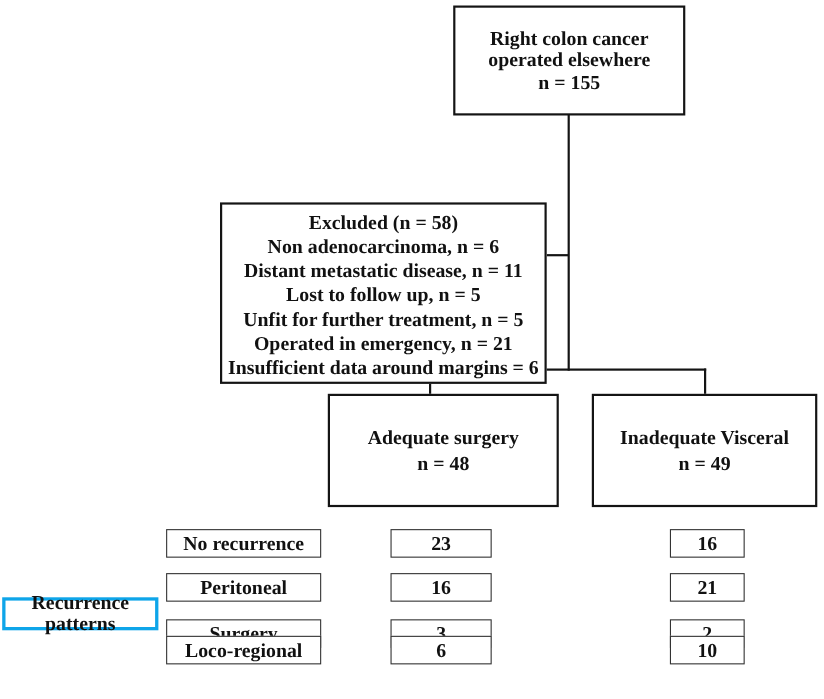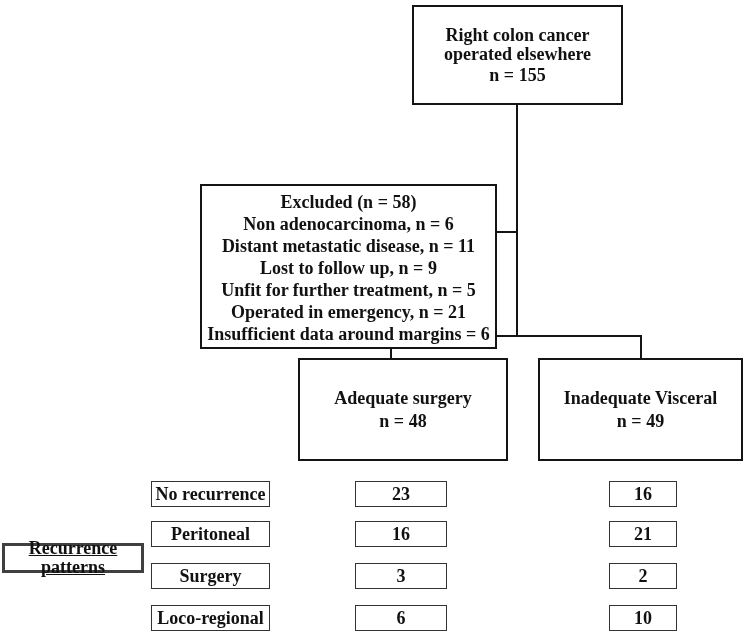--- a/index.html
+++ b/index.html
@@ -57,32 +57,31 @@
   .branch .n { margin-top: 4px; }
 
   
   #line-main-v  { left: 516px; top: 104px; width: 2px;   height: 233px; }
   #line-excl-h  { left: 497px; top: 231px; width: 20px;  height: 2px;  }
   #line-split-h { left: 390px; top: 335px; width: 252px; height: 2px;  }
   #line-stub-l  { left: 390px; top: 335px; width: 2px;   height: 24px; }
   #line-stub-r  { left: 640px; top: 335px; width: 2px;   height: 24px; }
 
   
-  .label-box { left: 151px; width: 119px; height: 26px; border: 1.5px solid #333333; }
+  .label-box { left: 151px; width: 141px; height: 26px; border: 1.5px solid #333333; }
   .val-a     { left: 355px; width: 92px;  height: 26px; border: 1.5px solid #333333; }
   .val-i     { left: 609px; width: 68px;  height: 26px; border: 1.5px solid #333333; }
   .row1 { top: 481px; }
   .row2 { top: 521px; }
   .row3 { top: 563px; }
-  .row4 { top: 605px; }
+  .row4 { top: 578px; }
 
   #recurrence-label-box {
     left: 2px; top: 543px; width: 142px; height: 30px;
-    border: 3px solid #404040;
-    text-decoration: underline;
+    border: 3px solid #0ea5e9;
   }
 </style>
 </head>
 <body>
 
 <div class="canvas">
 
   <div class="box" id="top-box">
     <span class="title">Right colon cancer operated elsewhere</span>
     <span class="n">n = 155</span>
@@ -91,21 +90,21 @@
   <div class="line" id="line-main-v"></div>
   <div class="line" id="line-excl-h"></div>
   <div class="line" id="line-split-h"></div>
   <div class="line" id="line-stub-l"></div>
   <div class="line" id="line-stub-r"></div>
 
   <div class="box" id="excluded-box">
     <div>Excluded (n = 58)</div>
     <div>Non adenocarcinoma, n = 6</div>
     <div>Distant metastatic disease, n = 11</div>
-    <div>Lost to follow up,  n = 9</div>
+    <div>Lost to follow up,  n = 5</div>
     <div>Unfit for further treatment, n = 5</div>
     <div>Operated in emergency, n = 21</div>
     <div>Insufficient data around margins = 6</div>
   </div>
 
   <div class="box branch" id="adequate-box">
     <span>Adequate surgery</span>
     <span class="n">n = 48</span>
   </div>
 

